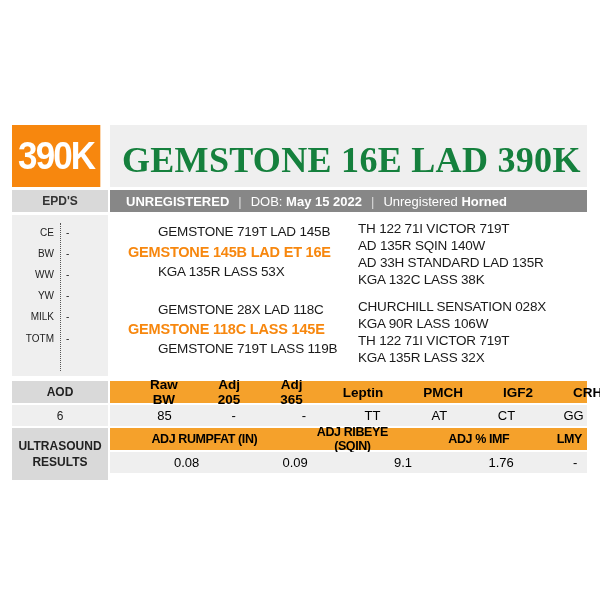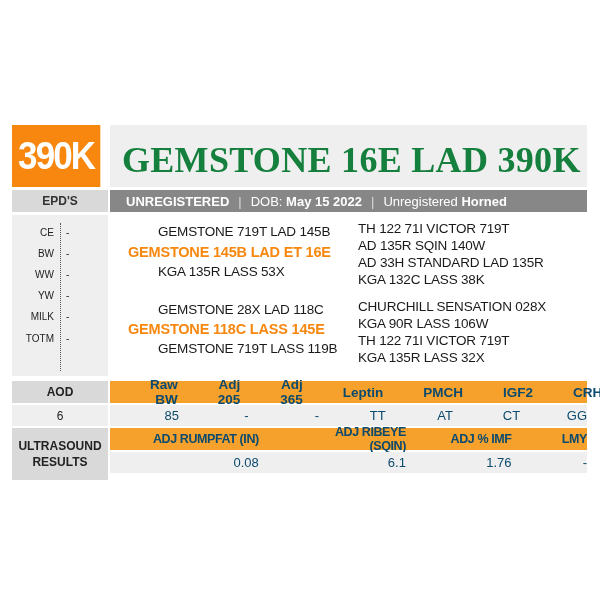--- a/index.html
+++ b/index.html
@@ -34,21 +34,21 @@
 
   
   .ped { position: absolute; font-size: 13.5px; color: #1a1a1a; white-space: nowrap; letter-spacing: -0.2px; }
   .ped.orange { color: #f7870e; font-weight: bold; font-size: 14.5px; }
 
   
   .lbl { position: absolute; left: 0; width: 96px; background: #d9d9d9; color: #222; font-weight: bold;
          font-size: 12px; display: flex; align-items: center; justify-content: center; text-align: center; line-height: 16px; }
   .orow { position: absolute; left: 98px; width: 477px; background: #f5a12b; display: flex; align-items: center; }
   .grow { position: absolute; left: 98px; width: 477px; background: #efefef; display: flex; align-items: center; }
-  .cell { text-align: right; font-size: 13px; color: #0c4a6e; padding-left: 40px; }
+  .cell { text-align: center; font-size: 13px; color: #000000; padding-left: 40px; }
   .orow .cell { font-weight: bold; font-size: 13.5px; }
   .orow.us .cell { font-size: 12.5px; letter-spacing: -0.4px; }
 </style>
 </head>
 <body>
 
 <div class="card">
 
   <div class="hdr">
     <div class="tag">390K</div>
@@ -136,18 +136,19 @@
     <span>RESULTS</span>
   </div>
   <div class="orow us" style="top:303px; height:22px">
     <div class="cell" style="width:126px">ADJ RUMPFAT (IN)</div>
     <div class="cell" style="width:124px">ADJ RIBEYE (SQIN)</div>
     <div class="cell" style="width:76px">ADJ % IMF</div>
     <div class="cell" style="width:41px">LMY</div>
   </div>
   <div class="grow" style="top:327px; height:21px">
     <div class="cell" style="width:126px">0.08</div>
-    <div class="cell" style="width:124px">6.1</div>
+    <div class="cell" style="width:110px">0.09</div>
+    <div class="cell" style="width:124px">9.1</div>
     <div class="cell" style="width:76px">1.76</div>
     <div class="cell" style="width:41px">-</div>
   </div>
 
 </div>
 
 </body></html>

